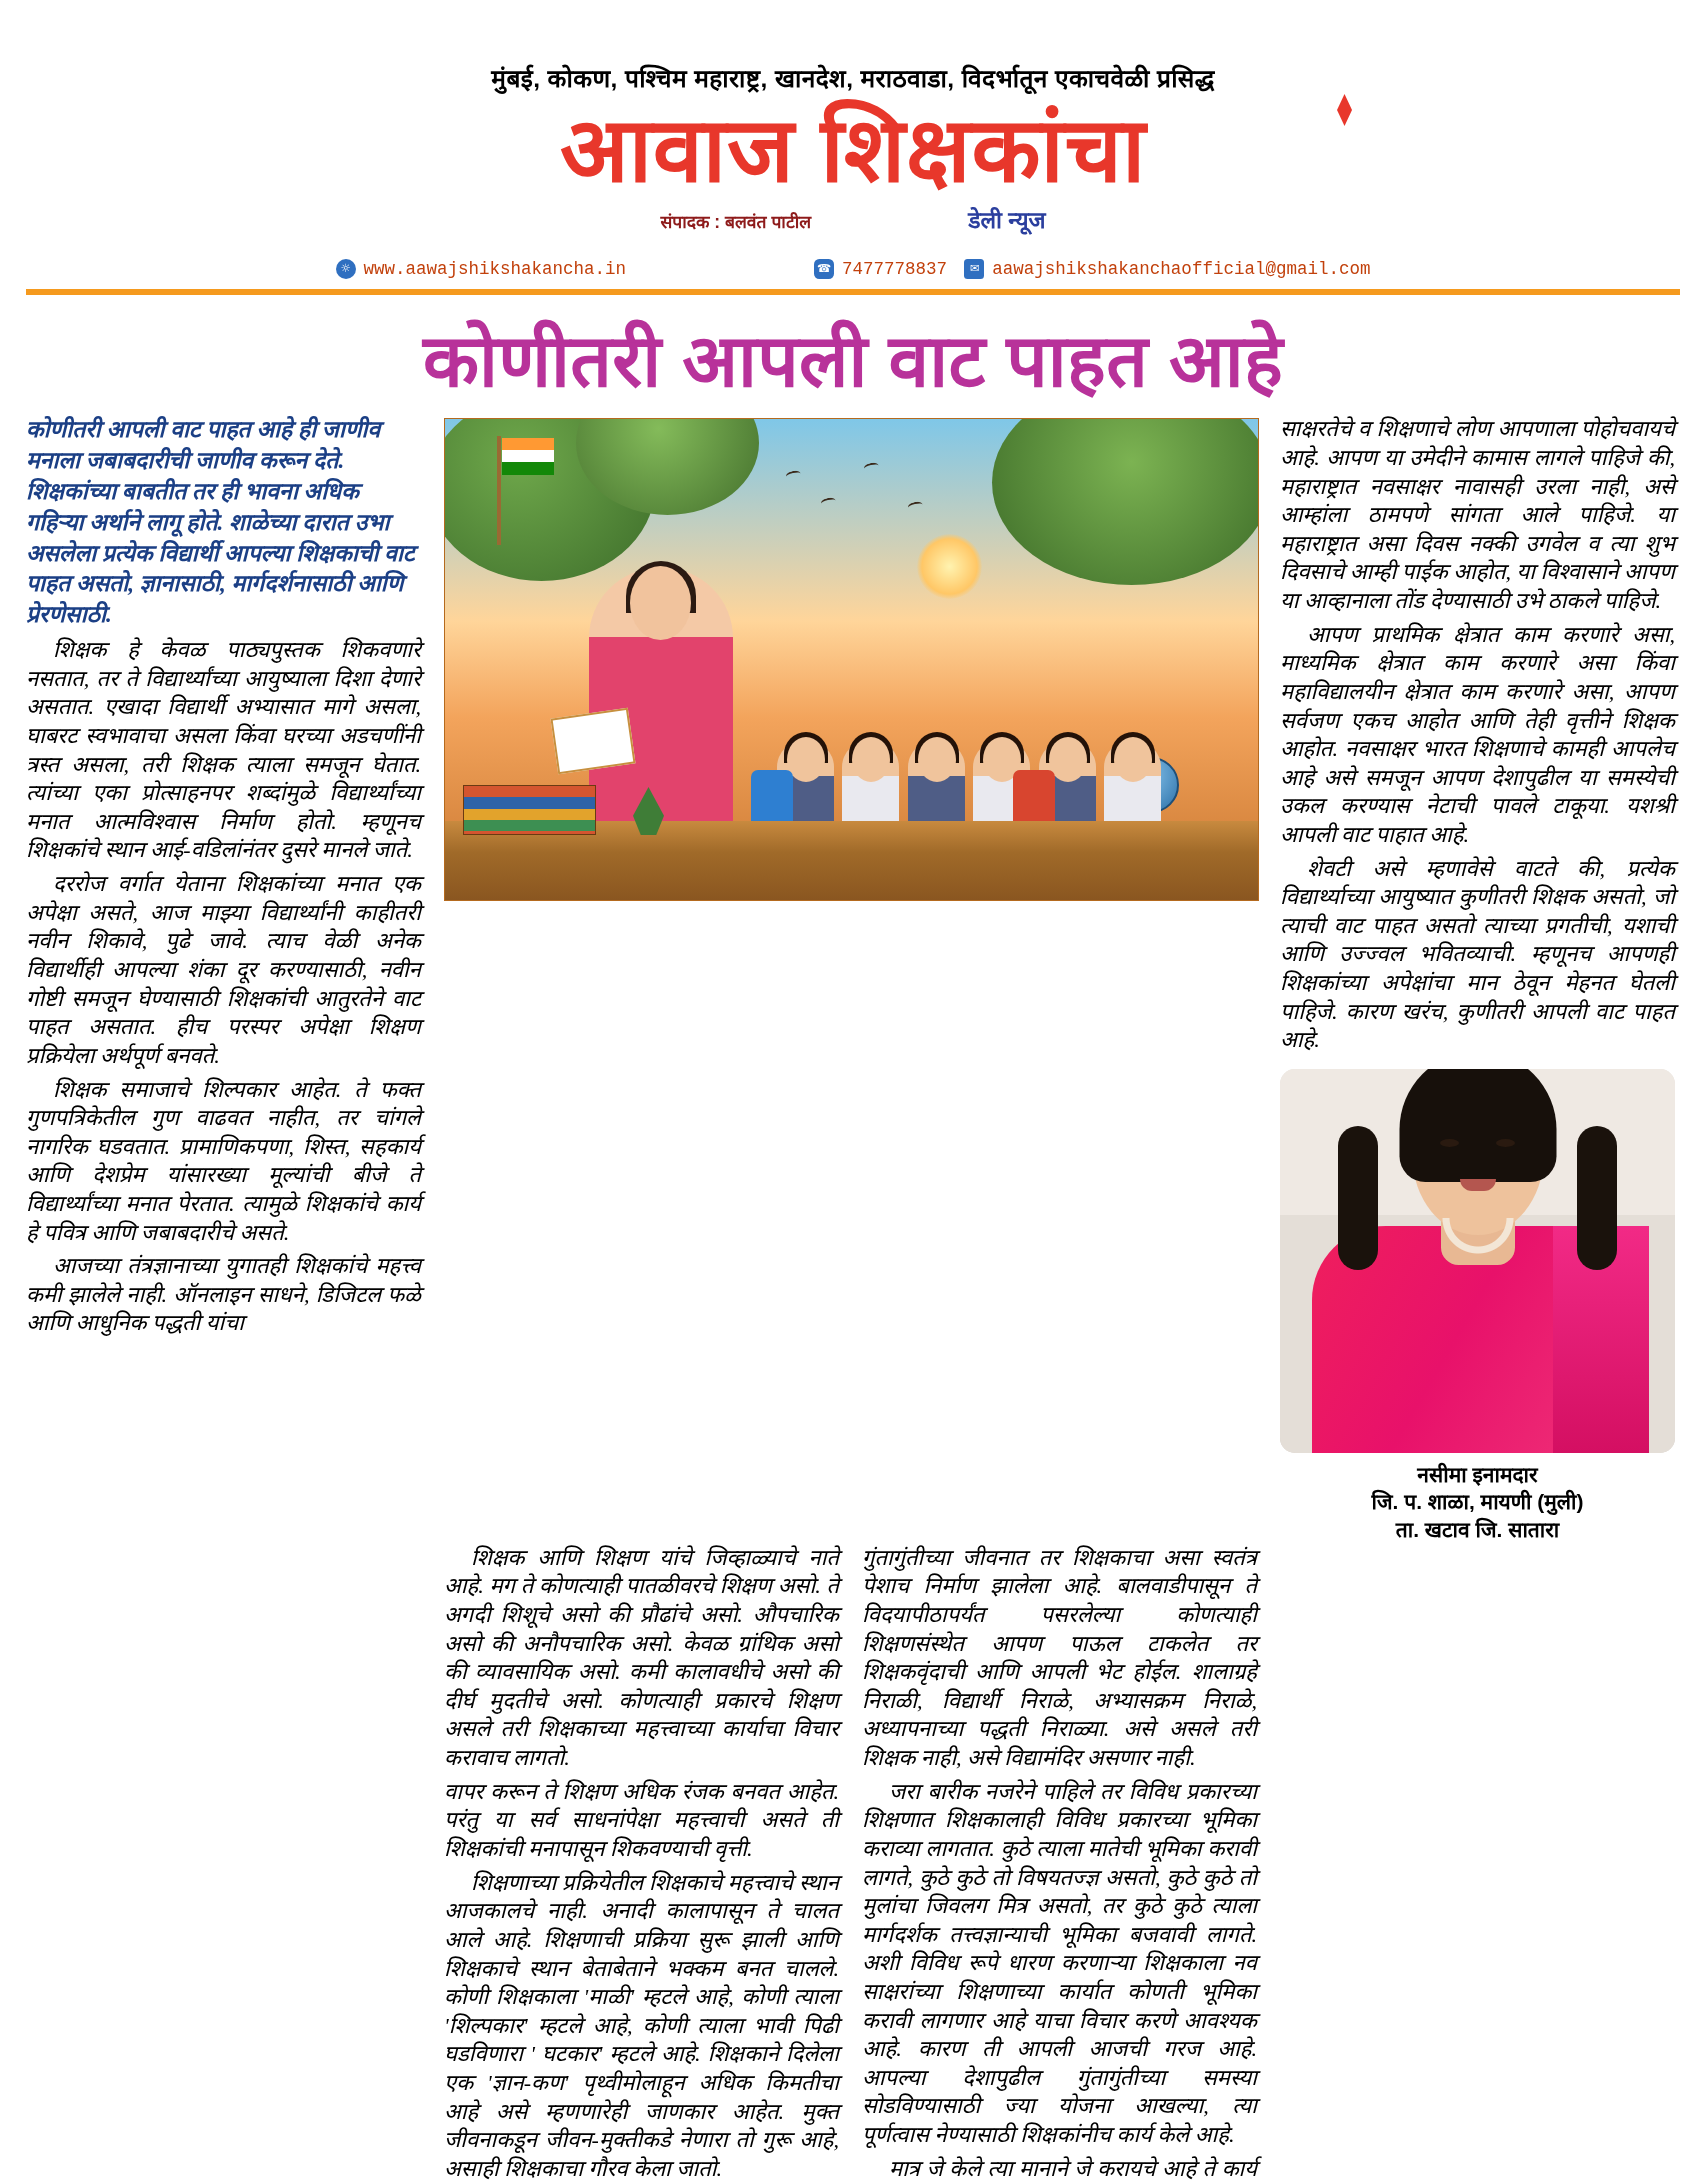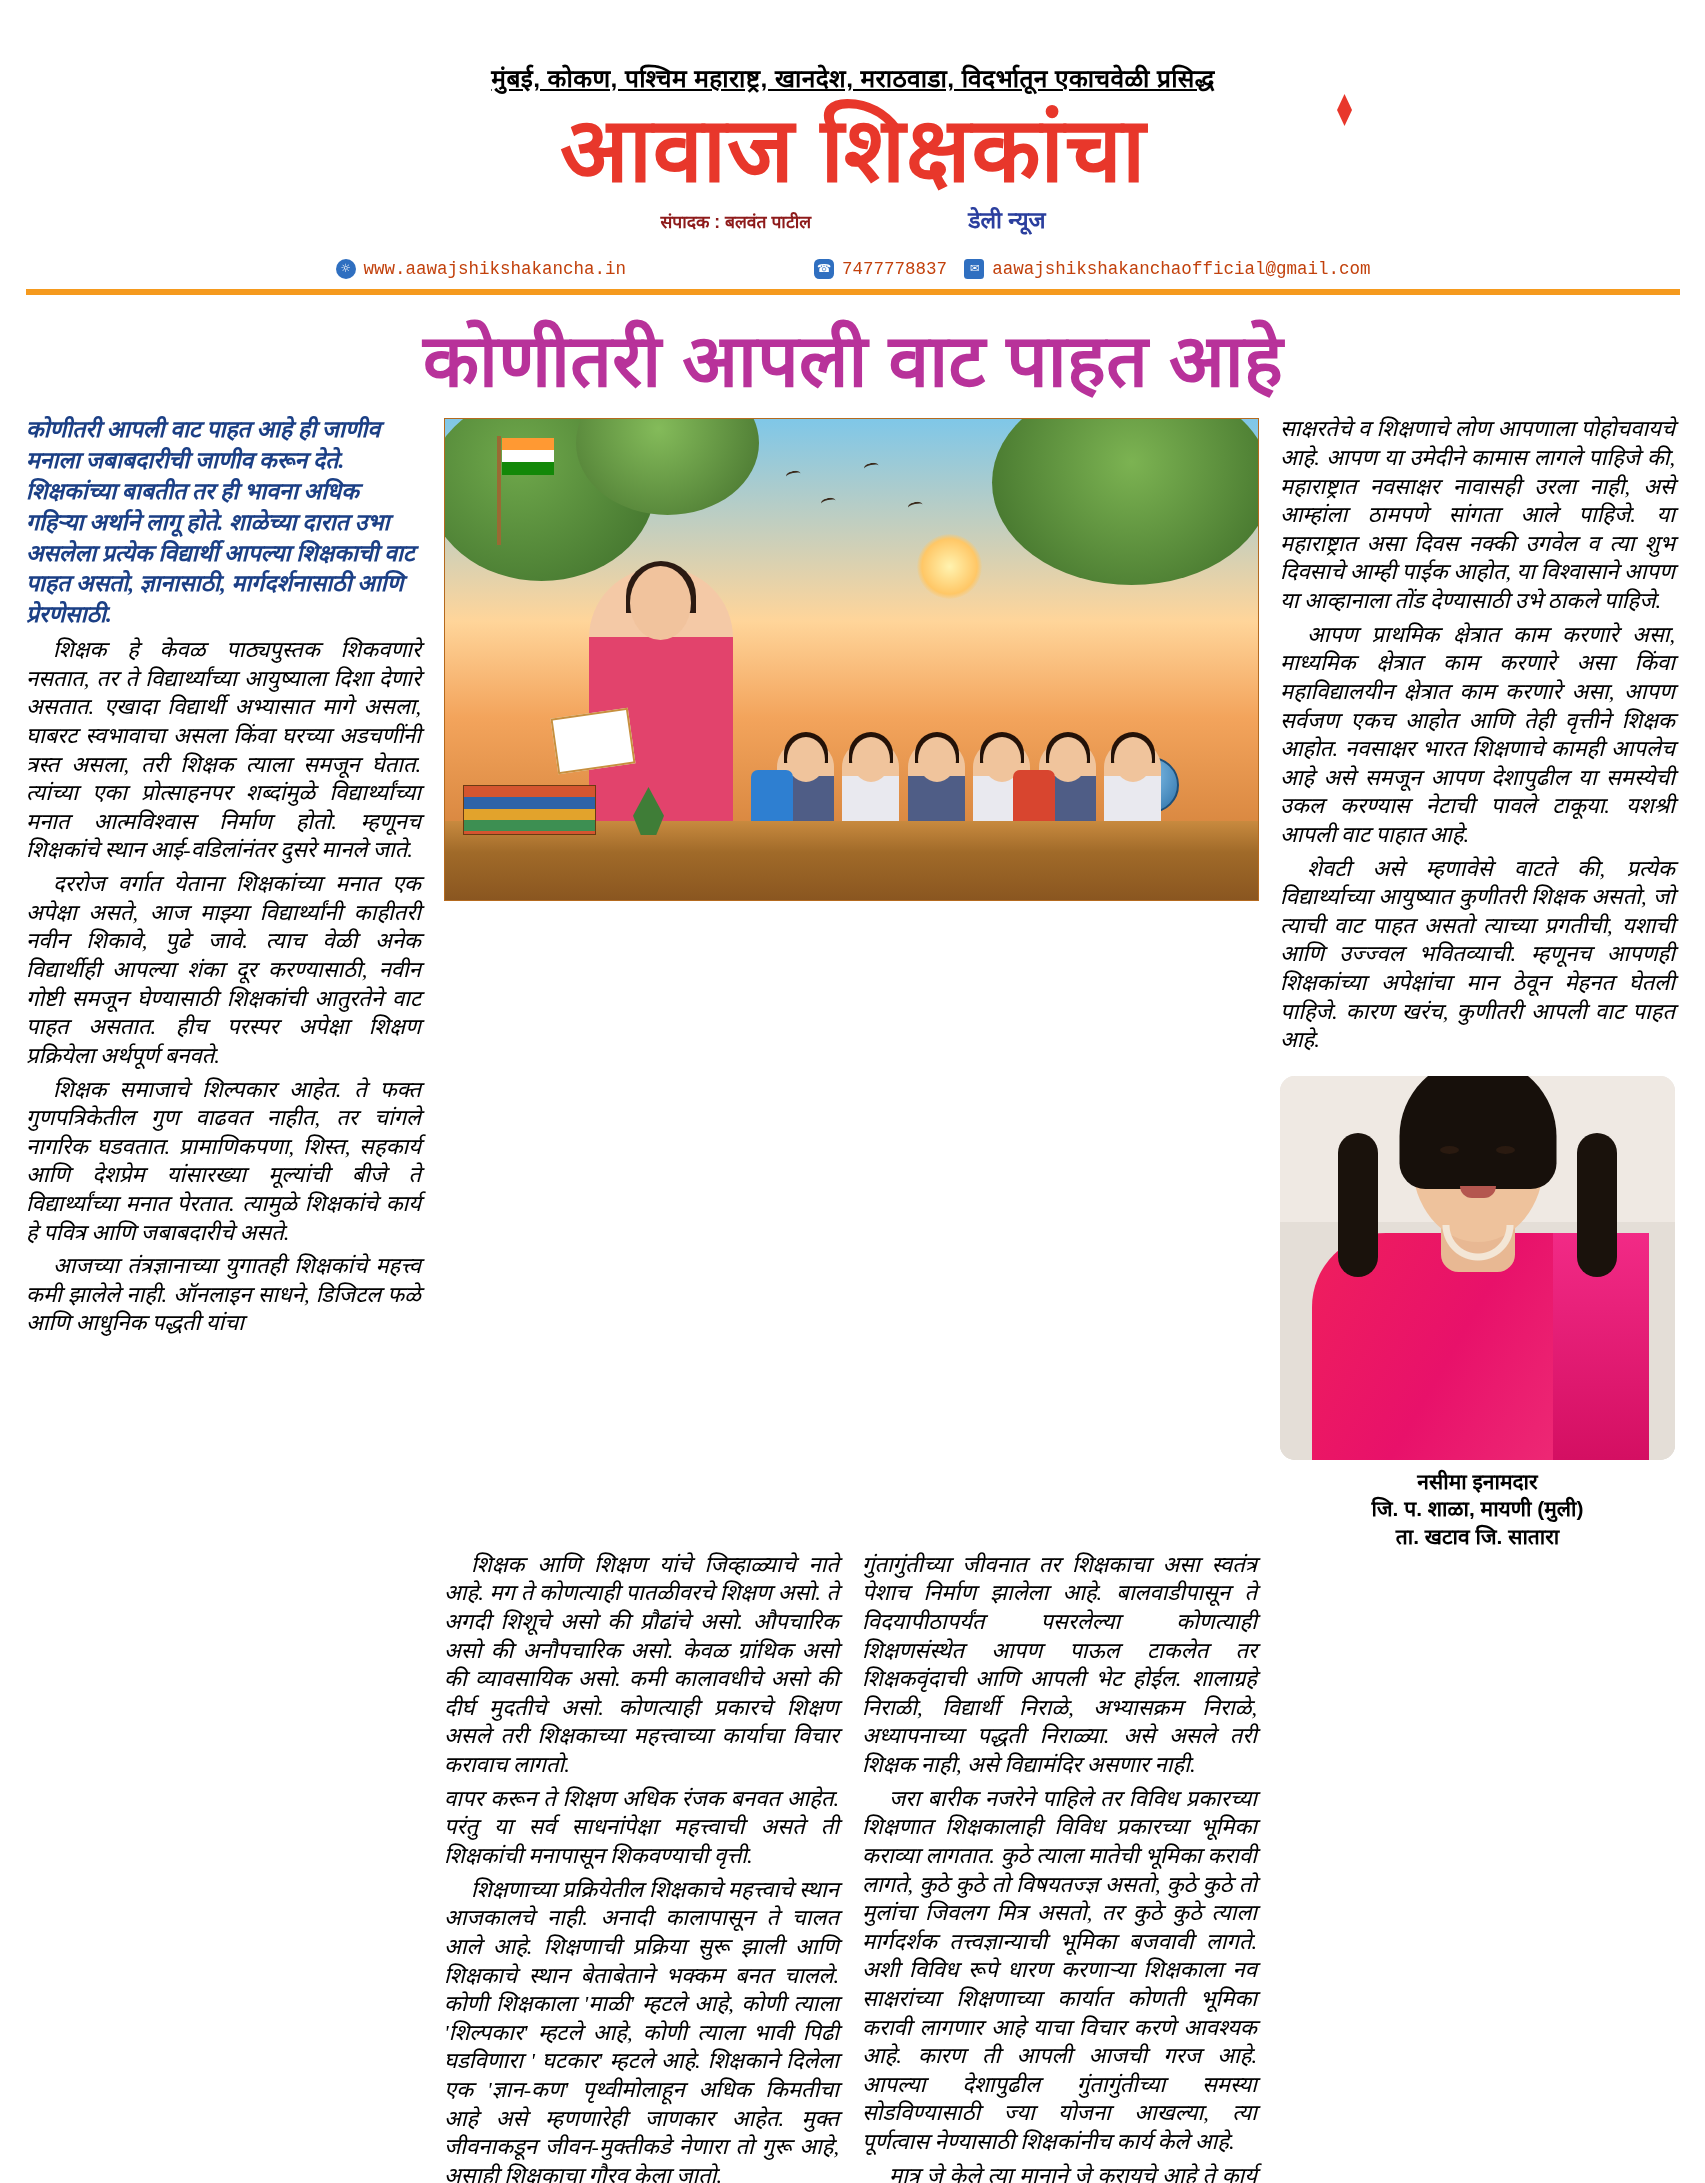--- a/index.html
+++ b/index.html
@@ -17,21 +17,20 @@
 
   
   .masthead{text-align:center;padding-top:61px;}
   .tagline{
     font-family:"Liberation Sans", sans-serif;
     font-weight:bold;
     font-size:24.5px;
     color:#000;
     letter-spacing:0.4px;
     margin-bottom:11.4px;
-    text-decoration:underline;
   }
   .title-wrap{position:relative;display:block;}
   .paper-title{
     font-family:"Liberation Sans", sans-serif;
     font-weight:bold;
     font-size:90px;
     color:#e8372b;
     line-height:1.0;
     letter-spacing:0.9px;
     margin:0;
@@ -206,21 +205,21 @@
     position:absolute;left:188px;bottom:65px;width:31px;height:48px;
     background:#3f7d37;clip-path:polygon(50% 0,100% 60%,75% 100%,25% 100%,0 60%);
   }
   .hero .bird{
     position:absolute;width:15px;height:6.1px;
     border-top:2.2px solid #3a2a1c;border-radius:50%;
     transform:rotate(-12deg);
   }
 
   
-  .portrait-wrap{margin-top:21px;}
+  .portrait-wrap{margin-top:14px;}
   .portrait{
     width:395px;height:384px;border-radius:15px;overflow:hidden;position:relative;
     background:linear-gradient(180deg,#e9e4df 0%, #d9d2cb 100%);
   }
   .portrait .pbg{
     position:absolute;inset:0;
     background:linear-gradient(180deg,#efe9e3 0 38%, #e4ded7 38% 100%);
   }
   .portrait .dress{
     position:absolute;left:50%;transform:translateX(-50%);

